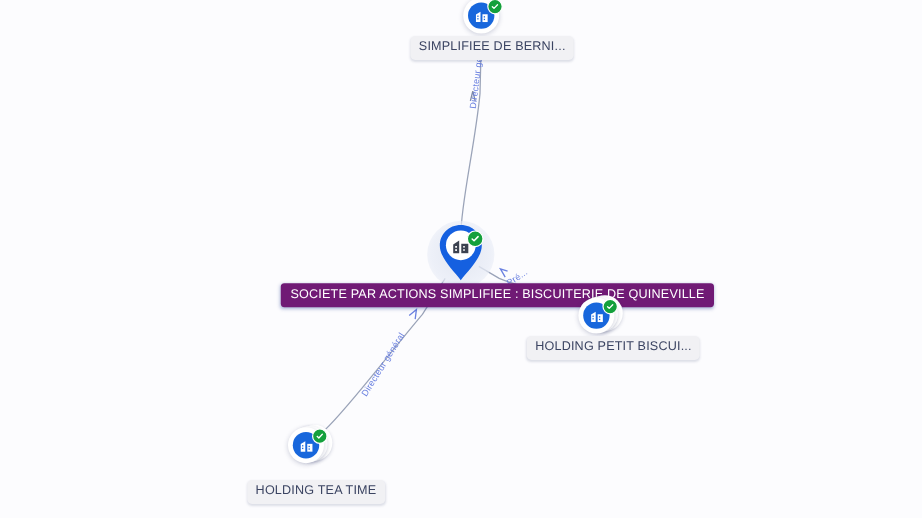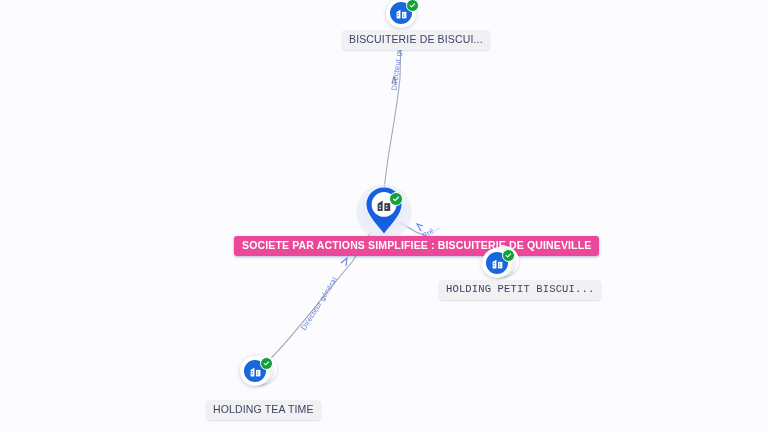--- a/index.html
+++ b/index.html
@@ -49,27 +49,26 @@
     color:#3b4462;
     font-size:10.5px;
     letter-spacing:.15px;
     line-height:1;
     padding:4px 7px 5px 7px;
     border-radius:4px;
     white-space:nowrap;
     box-shadow:0 1px 2px rgba(30,40,90,.14);
   }
   .nlabel.sel{
-    background:#ec4899;
+    background:#701a75;
     color:#ffffff;
     border-radius:3px;
     box-shadow:0 1px 3px rgba(20,50,140,.35);
     font-size:10.5px;
     padding:4px 8px 5px 8px;
-    font-weight:bold;
   }
 
   
   .elabel{
     position:absolute;
     color:#6a80e0;
     font-size:7.5px;
     letter-spacing:.2px;
     white-space:nowrap;
     transform-origin:0 50%;
@@ -121,21 +120,21 @@
         <rect x="5" y="15" width="2" height="2" fill="#1867dc"></rect>
         <rect x="15" y="12" width="2" height="2" fill="#1867dc"></rect>
         <rect x="15" y="16" width="2" height="2" fill="#1867dc"></rect>
       </svg>
     </div>
     <div class="check" style="left:5px;top:-14px;width:11px;height:11px;">
       <svg width="7" height="7" viewBox="0 0 12 12">
         <path d="M2.2 6.2 L4.6 8.5 L9.6 3.3" stroke="#ffffff" stroke-width="1.9" fill="none" stroke-linecap="round" stroke-linejoin="round"></path>
       </svg>
     </div>
-    <div class="nlabel" style="left:-59px;top:17px;">BISCUITERIE DE BISCUI...</div>
+    <div class="nlabel" style="left:-59px;top:17px;">SIMPLIFIEE DE BERNI...</div>
   </div>
 
   <div class="node" style="left:384px;top:212px;">
     <div class="pinhalo" style="left:-28px;top:-28px;width:56px;height:56px;"></div>
 
     <div class="pin" style="left:-20px;top:-26px;">
       <svg width="40" height="50" viewBox="0 0 40 50">
         <path d="M20 1.5 C10 1.5 2.5 9 2.5 18.6 C2.5 29 14 39.5 20 47.5
                  C26 39.5 37.5 29 37.5 18.6 C37.5 9 30 1.5 20 1.5 Z" fill="#1560e0"></path>
         <circle cx="20" cy="18.4" r="12.4" fill="#ffffff"></circle>
@@ -174,21 +173,21 @@
         <rect x="5" y="15" width="2" height="2" fill="#1867dc"></rect>
         <rect x="15" y="12" width="2" height="2" fill="#1867dc"></rect>
         <rect x="15" y="16" width="2" height="2" fill="#1867dc"></rect>
       </svg>
     </div>
     <div class="check" style="left:5px;top:-14px;width:11px;height:11px;">
       <svg width="7" height="7" viewBox="0 0 12 12">
         <path d="M2.2 6.2 L4.6 8.5 L9.6 3.3" stroke="#ffffff" stroke-width="1.9" fill="none" stroke-linecap="round" stroke-linejoin="round"></path>
       </svg>
     </div>
-    <div class="nlabel" style="left:-58px;top:17px;font-family:Liberation Mono, monospace;">HOLDING PETIT BISCUI...</div>
+    <div class="nlabel" style="left:-58px;top:17px;">HOLDING PETIT BISCUI...</div>
   </div>
 
   <div class="node" style="left:255px;top:371px;">
     <div class="stack" style="left:-8px;top:-17px;width:30px;height:30px;"></div>
     <div class="stack" style="left:-12px;top:-16px;width:30px;height:30px;"></div>
     <div class="disc" style="left:-15px;top:-15px;width:30px;height:30px;"></div>
     <div class="bluecircle" style="left:-11px;top:-11px;width:22px;height:22px;">
       <svg width="13" height="13" viewBox="0 0 24 24" fill="none">
         <path d="M3 21V9.2L10 5v16" fill="#ffffff"></path>
         <rect x="13" y="9" width="8" height="12" fill="#ffffff"></rect>

